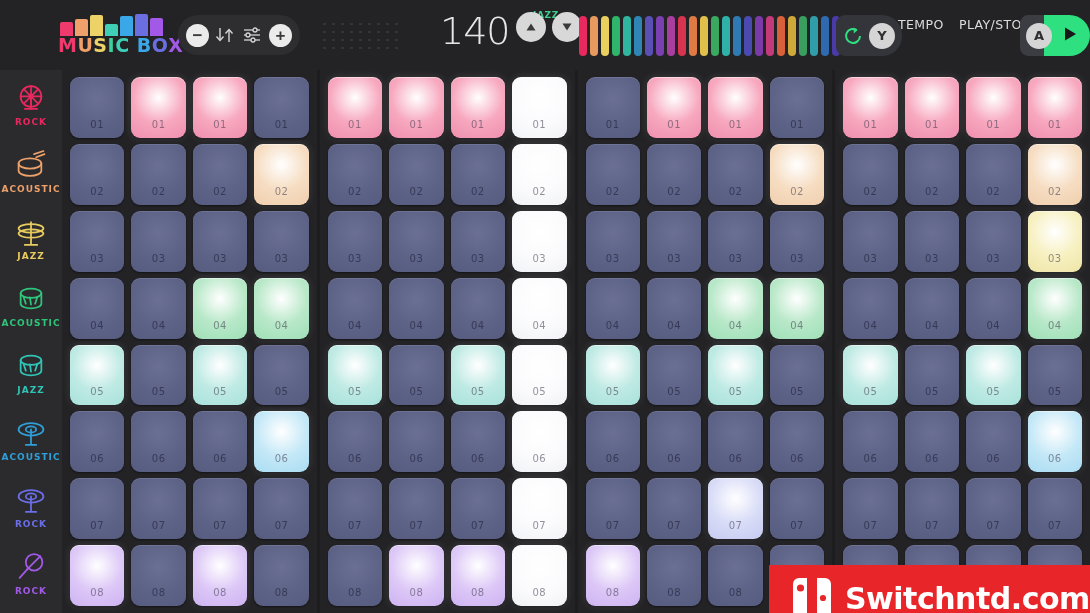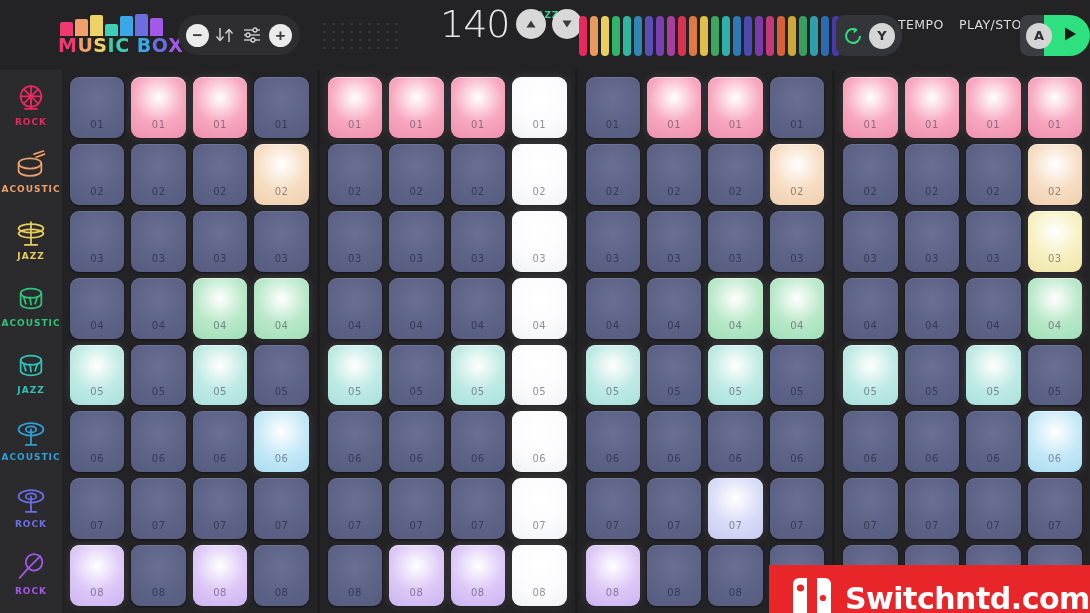--- a/index.html
+++ b/index.html
@@ -59,21 +59,21 @@
   
   #grille {
     position: absolute; left: 320px; top: 20px;
     width: 78px; height: 32px;
     background-image: radial-gradient(circle, #36363a 1.1px, transparent 1.3px);
     background-size: 9px 8px;
     opacity: .95;
   }
 
   
-  #tempo-wrap { position: absolute; left: 440px; top: 0; height: 48px; display: flex; align-items: center; }
+  #tempo-wrap { position: absolute; left: 440px; top: 12px; height: 48px; display: flex; align-items: flex-start; }
   #bpm {
     font-family: "DejaVu Sans", sans-serif;
     font-size: 38px; color: #e6e6e6; letter-spacing: -1px; line-height: 38px;
     font-weight: 300;
   }
   .tempo-btn {
     width: 30px; height: 30px; border-radius: 50%;
     background: #d8d8d8; margin-left: 6px;
     display: flex; align-items: center; justify-content: center;
   }

